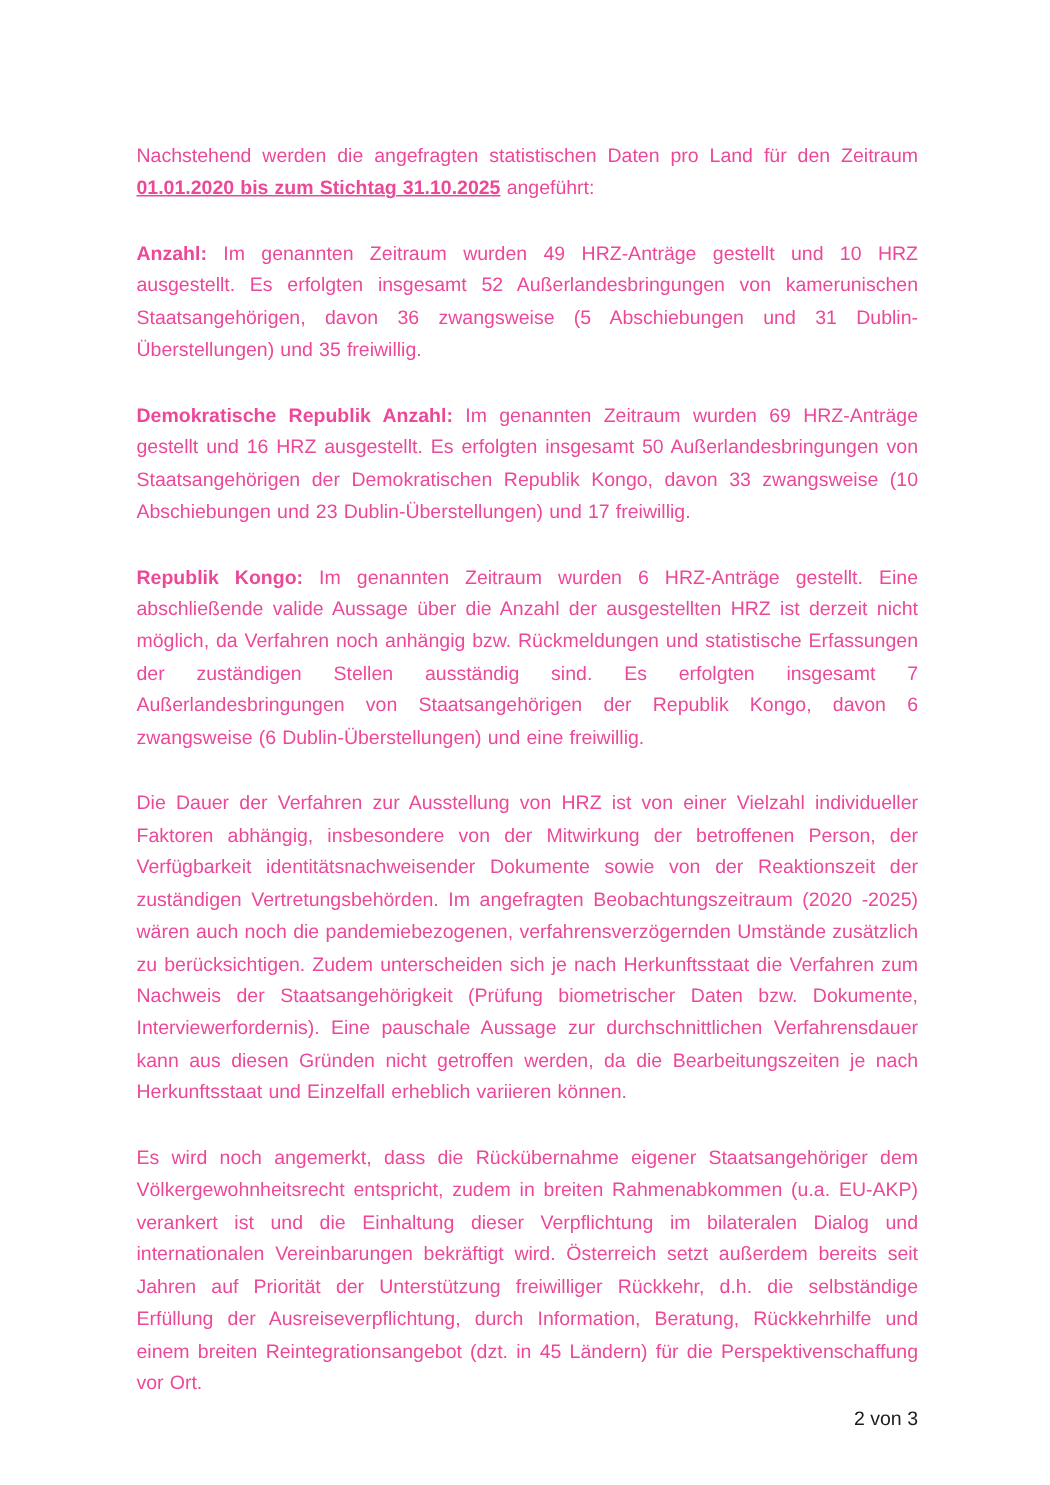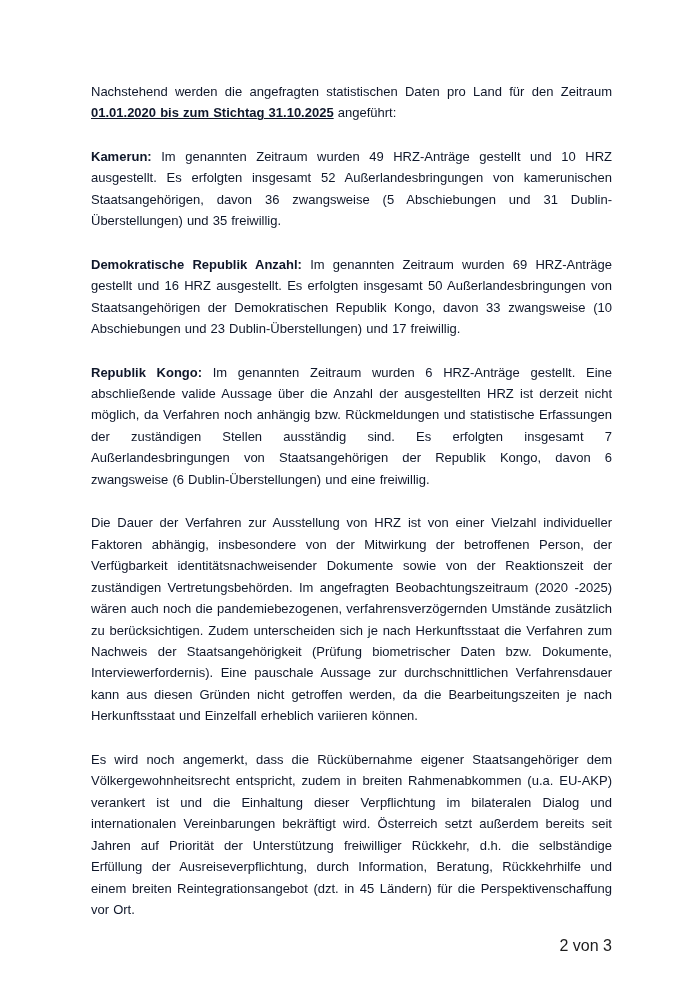--- a/index.html
+++ b/index.html
@@ -20,49 +20,49 @@
   .content {
     position: absolute;
     left: 91px;
     top: 77px;
     width: 521px;
   }
   .para {
     font-size: 13px;
     line-height: 21.45px;
     text-align: justify;
-    margin: 4px 0 22px 0;
+    margin: 16px 0 22px 0;
     word-spacing: 0.5px;
-    color: #0f172a;
+    color: #ec4899;
   }
   .bold {
     font-weight: bold;
   }
   .bold-underline {
     font-weight: bold;
     text-decoration: underline;
   }
   .footer {
     position: absolute;
     top: 939px;
     right: 88px;
-    font-size: 16px;
+    font-size: 13px;
     line-height: 14px;
     color: #1c1c1c;
   }
 </style>
 </head>
 <body>
 
 <div class="page">
   <div class="content">
 
     <p class="para"><span>Nachstehend werden die angefragten statistischen Daten pro Land für den Zeitraum </span><span class="bold-underline">01.01.2020 bis zum Stichtag 31.10.2025</span><span> angeführt:</span></p>
 
-    <p class="para"><span class="bold">Kamerun:</span><span> Im genannten Zeitraum wurden 49 HRZ-Anträge gestellt und 10 HRZ ausgestellt. Es erfolgten insgesamt 52 Außerlandesbringungen von kamerunischen Staatsangehörigen, davon 36 zwangsweise (5 Abschiebungen und 31 Dublin-Überstellungen) und 35 freiwillig.</span></p>
+    <p class="para"><span class="bold">Anzahl:</span><span> Im genannten Zeitraum wurden 49 HRZ-Anträge gestellt und 10 HRZ ausgestellt. Es erfolgten insgesamt 52 Außerlandesbringungen von kamerunischen Staatsangehörigen, davon 36 zwangsweise (5 Abschiebungen und 31 Dublin-Überstellungen) und 35 freiwillig.</span></p>
 
     <p class="para"><span class="bold">Demokratische Republik Anzahl:</span><span> Im genannten Zeitraum wurden 69 HRZ-Anträge gestellt und 16 HRZ ausgestellt. Es erfolgten insgesamt 50 Außerlandesbringungen von Staatsangehörigen der Demokratischen Republik Kongo, davon 33 zwangsweise (10 Abschiebungen und 23 Dublin-Überstellungen) und 17 freiwillig.</span></p>
 
     <p class="para"><span class="bold">Republik Kongo:</span><span> Im genannten Zeitraum wurden 6 HRZ-Anträge gestellt. Eine abschließende valide Aussage über die Anzahl der ausgestellten HRZ ist derzeit nicht möglich, da Verfahren noch anhängig bzw. Rückmeldungen und statistische Erfassungen der zuständigen Stellen ausständig sind. Es erfolgten insgesamt 7 Außerlandesbringungen von Staatsangehörigen der Republik Kongo, davon 6 zwangsweise (6 Dublin-Überstellungen) und eine freiwillig.</span></p>
 
     <p class="para"><span>Die Dauer der Verfahren zur Ausstellung von HRZ ist von einer Vielzahl individueller Faktoren abhängig, insbesondere von der Mitwirkung der betroffenen Person, der Verfügbarkeit identitätsnachweisender Dokumente sowie von der Reaktionszeit der zuständigen Vertretungsbehörden. Im angefragten Beobachtungszeitraum (2020 -2025) wären auch noch die pandemiebezogenen, verfahrensverzögernden Umstände zusätzlich zu berücksichtigen. Zudem unterscheiden sich je nach Herkunftsstaat die Verfahren zum Nachweis der Staatsangehörigkeit (Prüfung biometrischer Daten bzw. Dokumente, Interviewerfordernis). Eine pauschale Aussage zur durchschnittlichen Verfahrensdauer kann aus diesen Gründen nicht getroffen werden, da die Bearbeitungszeiten je nach Herkunftsstaat und Einzelfall erheblich variieren können.</span></p>
 
     <p class="para"><span>Es wird noch angemerkt, dass die Rückübernahme eigener Staatsangehöriger dem Völkergewohnheitsrecht entspricht, zudem in breiten Rahmenabkommen (u.a. EU-AKP) verankert ist und die Einhaltung dieser Verpflichtung im bilateralen Dialog und internationalen Vereinbarungen bekräftigt wird. Österreich setzt außerdem bereits seit Jahren auf Priorität der Unterstützung freiwilliger Rückkehr, d.h. die selbständige Erfüllung der Ausreiseverpflichtung, durch Information, Beratung, Rückkehrhilfe und einem breiten Reintegrationsangebot (dzt. in 45 Ländern) für die Perspektivenschaffung vor Ort.</span></p>
 
   </div>

